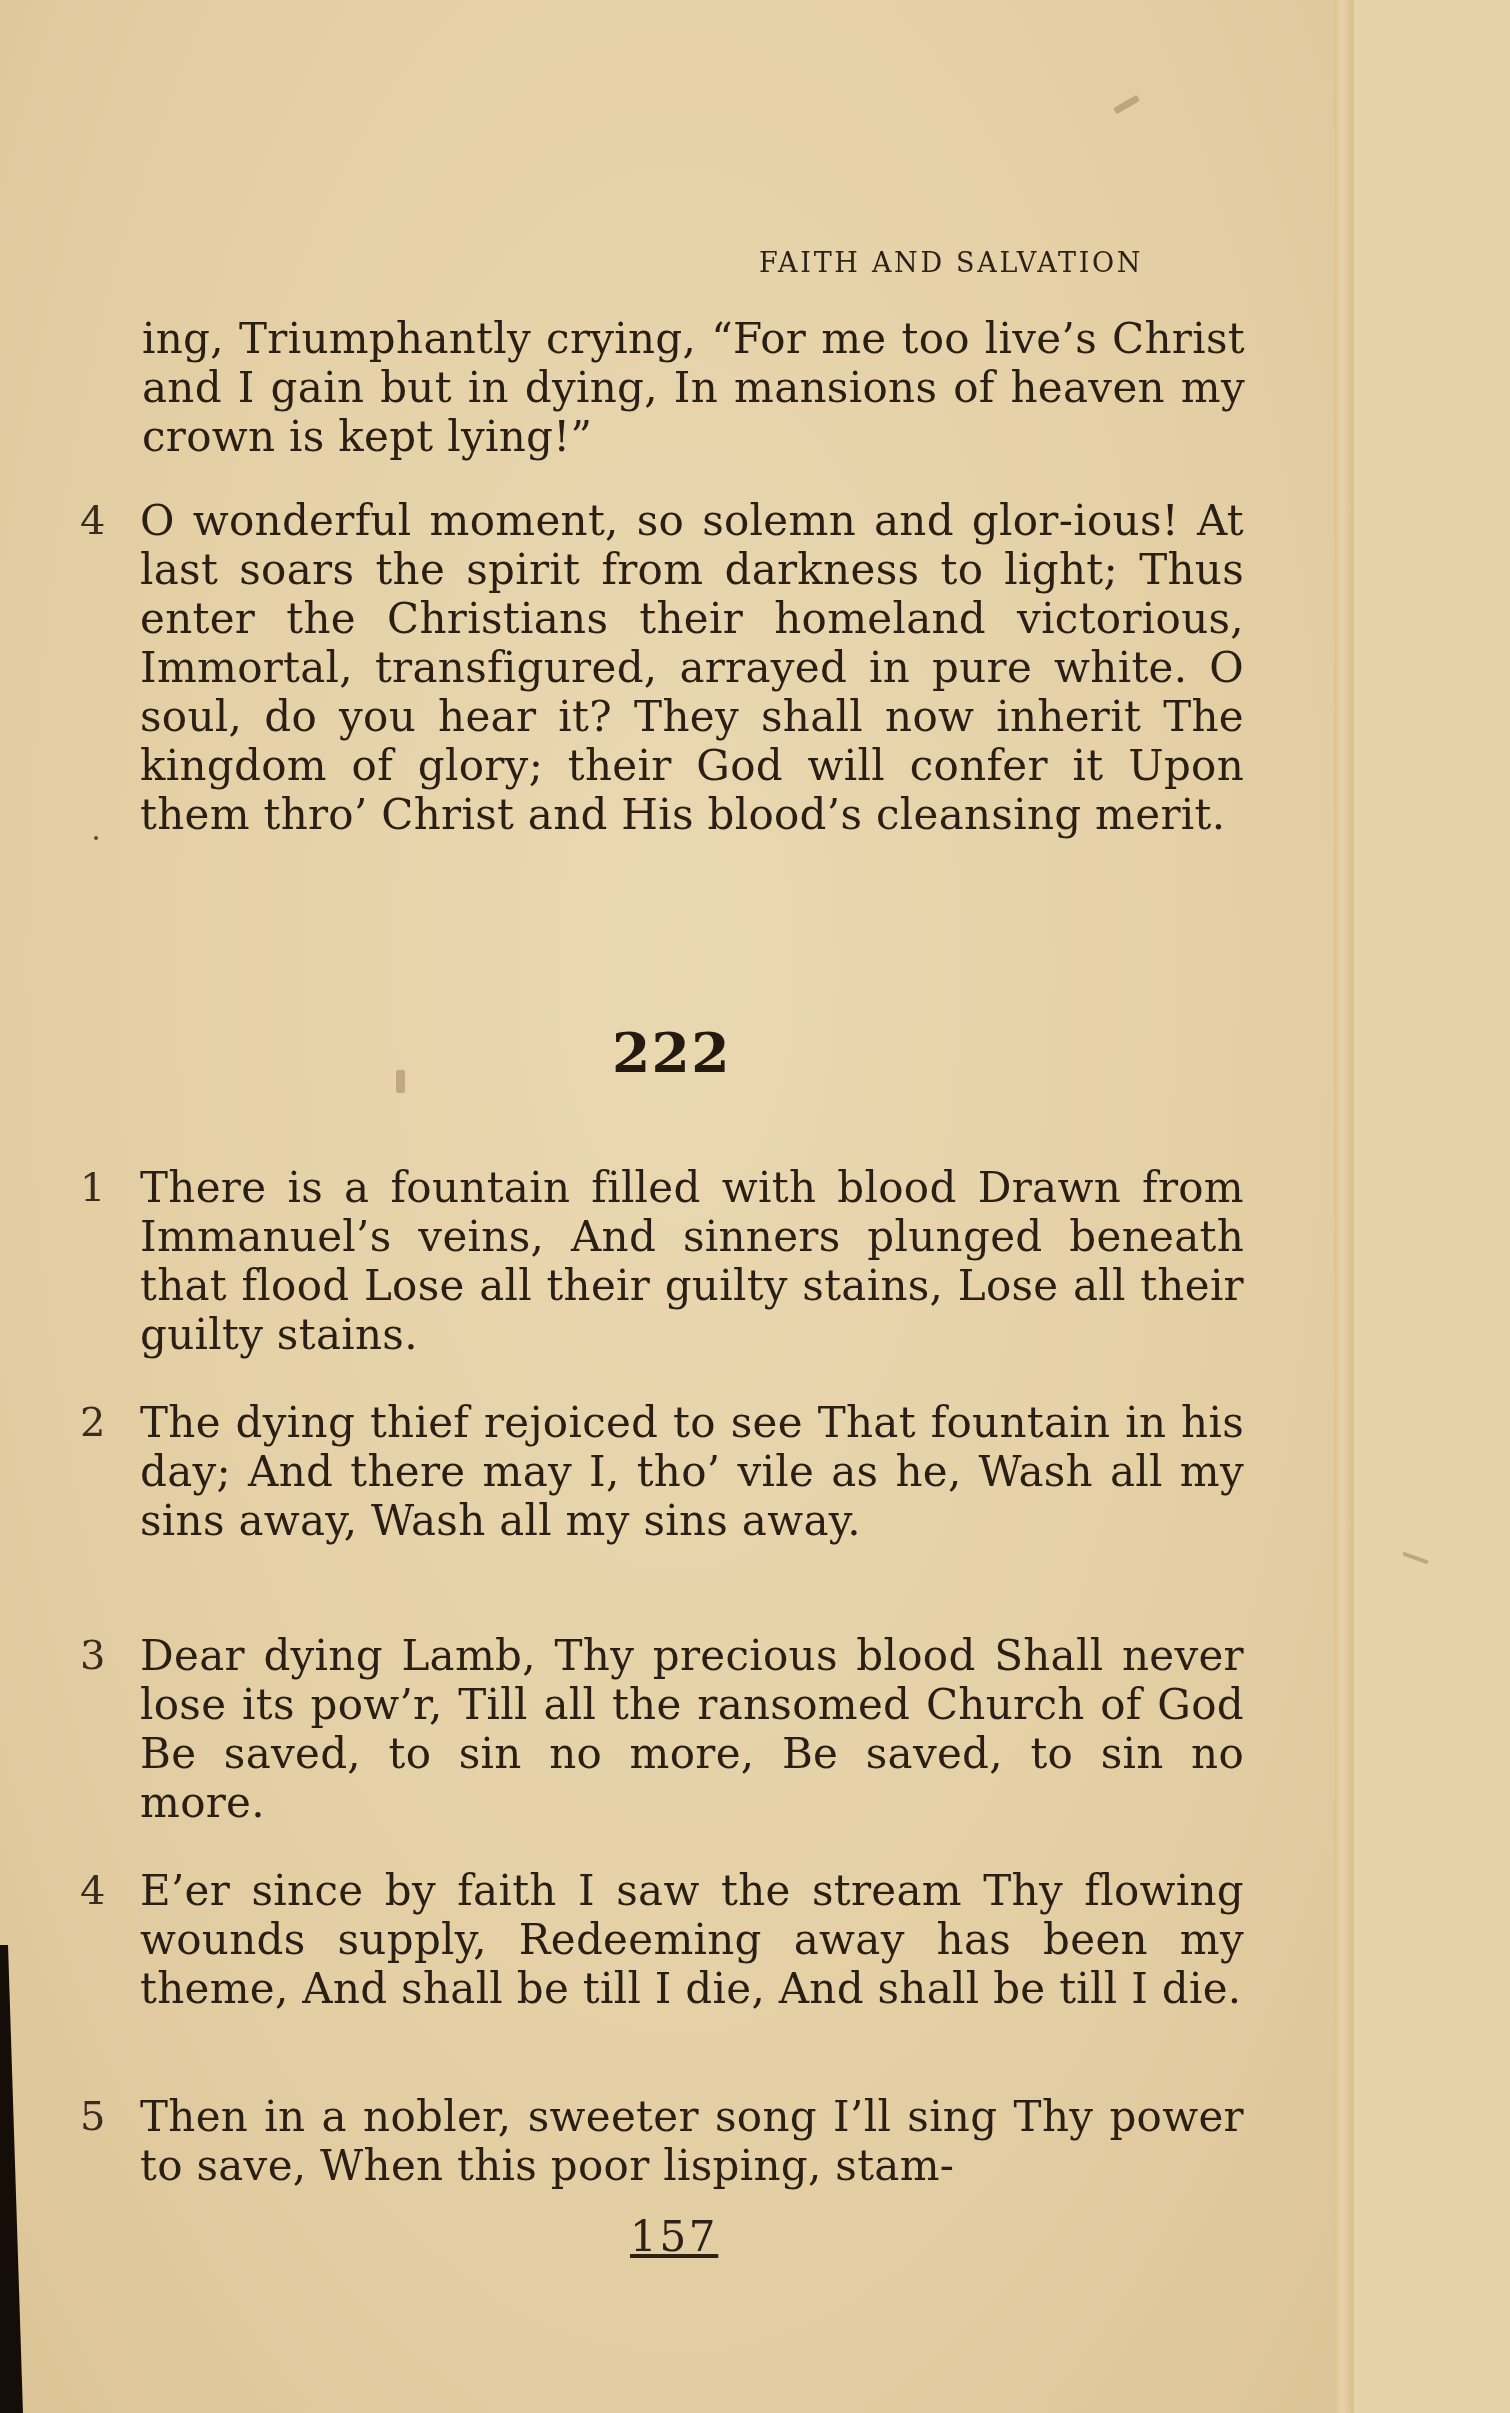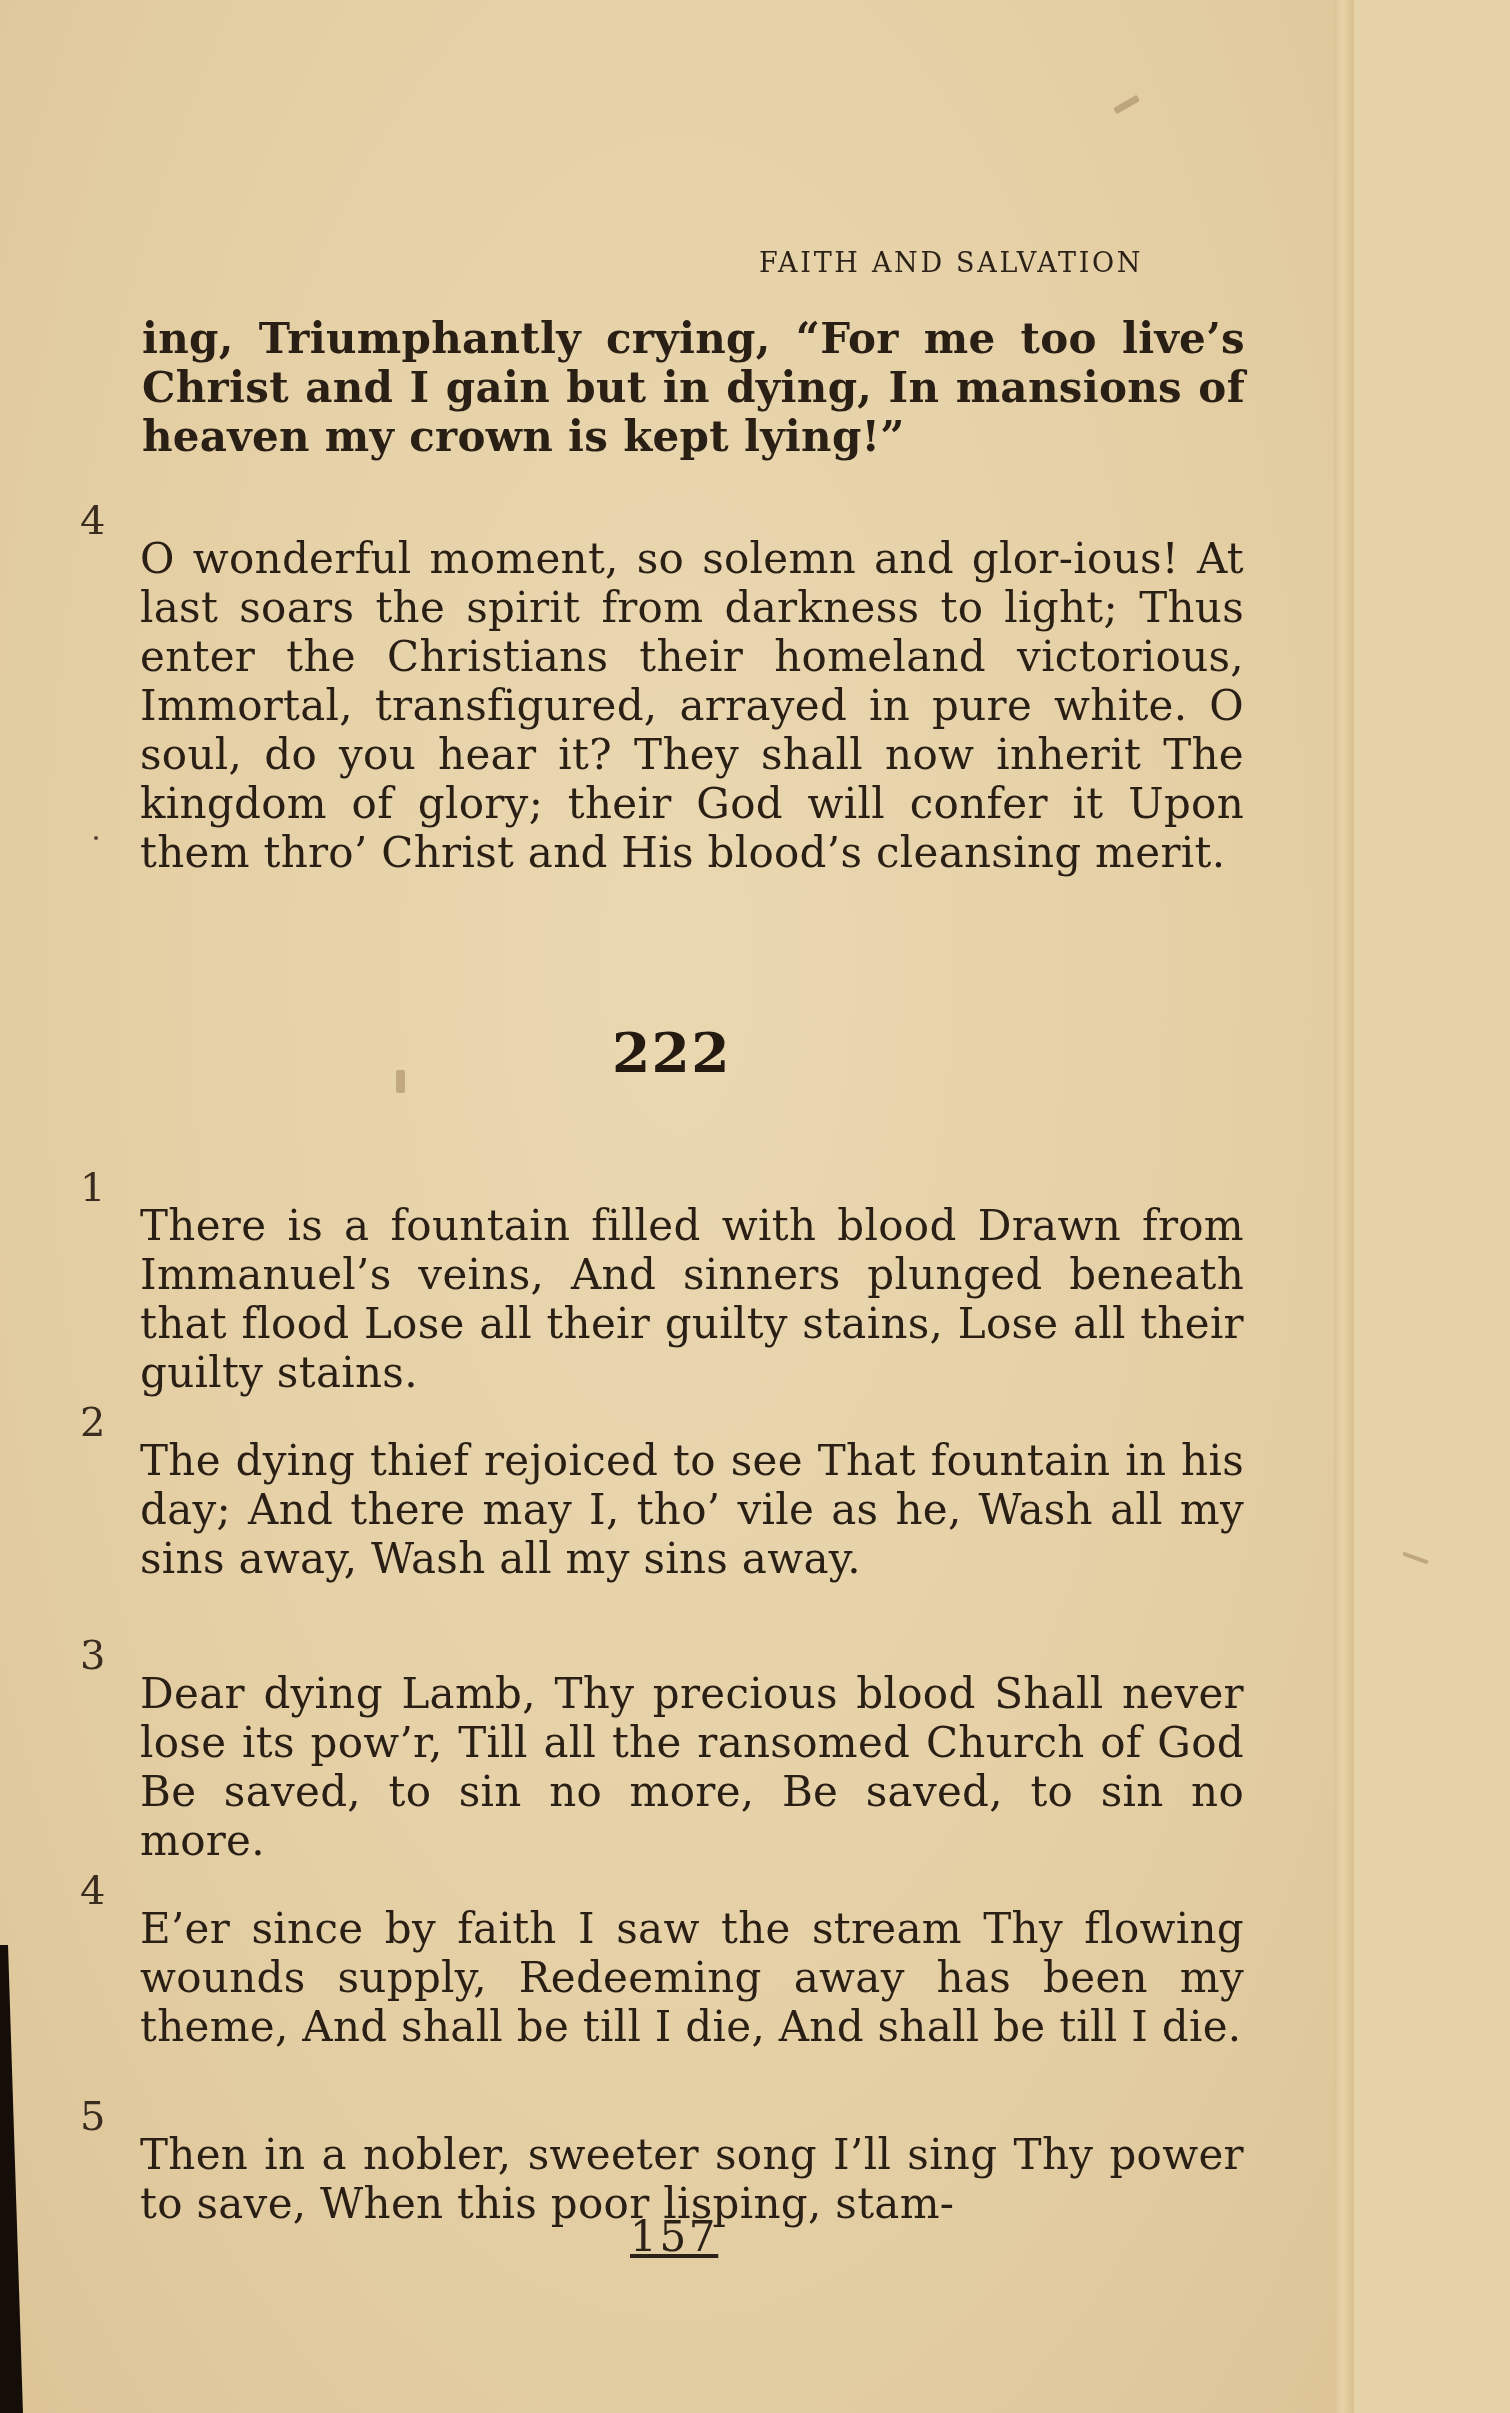--- a/index.html
+++ b/index.html
@@ -67,21 +67,20 @@
     color: #3a2c1e;
   }
   .verse-text {
     position: absolute;
     left: 60px;
     width: 1104px;
     font-size: 42px;
     line-height: 49px;
     text-align: justify;
     letter-spacing: 0.3px;
-    margin-top: 38px;
   }
   .attribution {
     position: absolute;
     right: 266px;
     top: 909px;
     font-size: 34px;
     letter-spacing: 1.3px;
     color: #2d2218;
     white-space: nowrap;
   }
@@ -127,21 +126,21 @@
 </head>
 <body>
 
 <div class="page">
 
   <div class="binding-edge-lower"></div>
   <div class="right-edge"></div>
 
   <div class="running-head">FAITH AND SALVATION</div>
 
-  <div class="text-block" style="top:314px;font-weight:bold;">ing, Triumphantly crying, “For me too live’s Christ and I gain but in dying, In mansions of heaven my crown is kept lying!”</div>
+  <div class="text-block" style="top:314px;">ing, Triumphantly crying, “For me too live’s Christ and I gain but in dying, In mansions of heaven my crown is kept lying!”</div>
 
   <div class="verse" style="top:496px;">
     <span class="verse-num">4</span>
     <div class="verse-text" style="top:0;">O wonderful moment, so solemn and glor-ious! At last soars the spirit from darkness to light; Thus enter the Christians their homeland victorious, Immortal, transfigured, arrayed in pure white. O soul, do you hear it? They shall now inherit The kingdom of glory; their God will confer it Upon them thro’ Christ and His blood’s cleansing merit.</div>
   </div>
 
 
   <div class="hymn-number">222</div>
 
   <div class="verse" style="top:1163px;">

